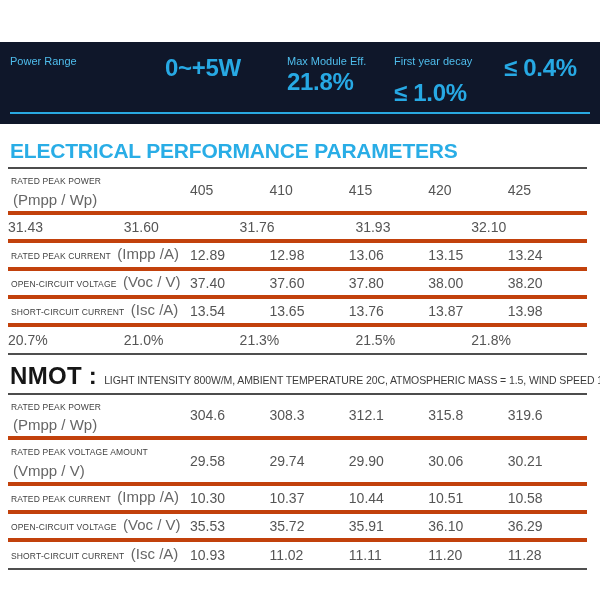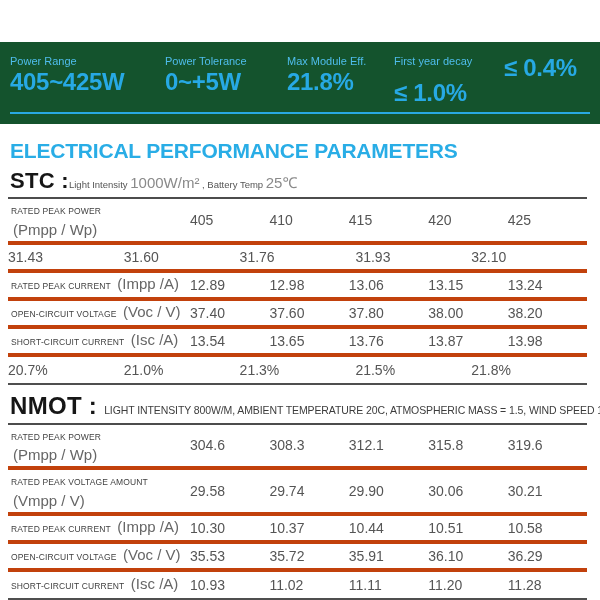--- a/index.html
+++ b/index.html
@@ -2,21 +2,21 @@
 <html><head>
 <meta charset="utf-8">
 <style>
   * { margin: 0; padding: 0; box-sizing: border-box; }
   html, body { width: 600px; height: 600px; background: #ffffff; overflow: hidden; }
   body { font-family: "Liberation Sans", sans-serif; }
 
   
   .specs-band {
     margin-top: 42px;
-    background: #14532d;
+    background: #0f172a;
     padding: 12px 10px 10px 10px;
   }
   .specs-row {
     display: flex;
     align-items: flex-start;
     border-bottom: 2px solid #29a9e2;
     padding-bottom: 6px;
   }
   .spec-col { display: flex; flex-direction: column; }
   .spec-col:nth-child(1) { width: 155px; }
@@ -104,25 +104,23 @@
 </style>
 </head>
 <body>
 
 <div class="page">
 
   <section class="specs-band">
     <div class="specs-row" id="specs-row">
   <div class="spec-col">
     <div class="spec-label">Power Range</div>
-    <div class="spec-value">405~425W</div>
-  </div>
-
-  <div class="spec-col">
-    <div class="spec-label">Power Tolerance</div>
+  </div>
+
+  <div class="spec-col">
     <div class="spec-value">0~+5W</div>
   </div>
 
   <div class="spec-col">
     <div class="spec-label">Max Module Eff.</div>
     <div class="spec-value">21.8%</div>
   </div>
 
   <div class="spec-col">
     <div class="spec-label">First year decay</div>
@@ -130,23 +128,20 @@
   </div>
 
   <div class="spec-col">
     <div class="spec-value">≤ 0.4%</div>
   </div>
 </div>
   </section>
 
   <h1 class="title">ELECTRICAL PERFORMANCE PARAMETERS</h1>
 
-  <div class="sec-head stc-head">
-    <span class="sec-name">STC :</span><span><span class="cond-small">Light Intensity </span><span class="cond-big">1000W/m²</span><span class="cond-small"> , </span><span class="cond-small">Battery Temp </span><span class="cond-big">25℃</span></span>
-  </div>
 
   <div class="table" id="stc-table">
   <div class="trow">
     <div class="row-label">
       <span class="row-label-text">RATED PEAK POWER</span>
       <span class="row-symbol">(Pmpp / Wp)</span>
     </div>
     <div class="cell">405</div>
     <div class="cell">410</div>
     <div class="cell">415</div>

